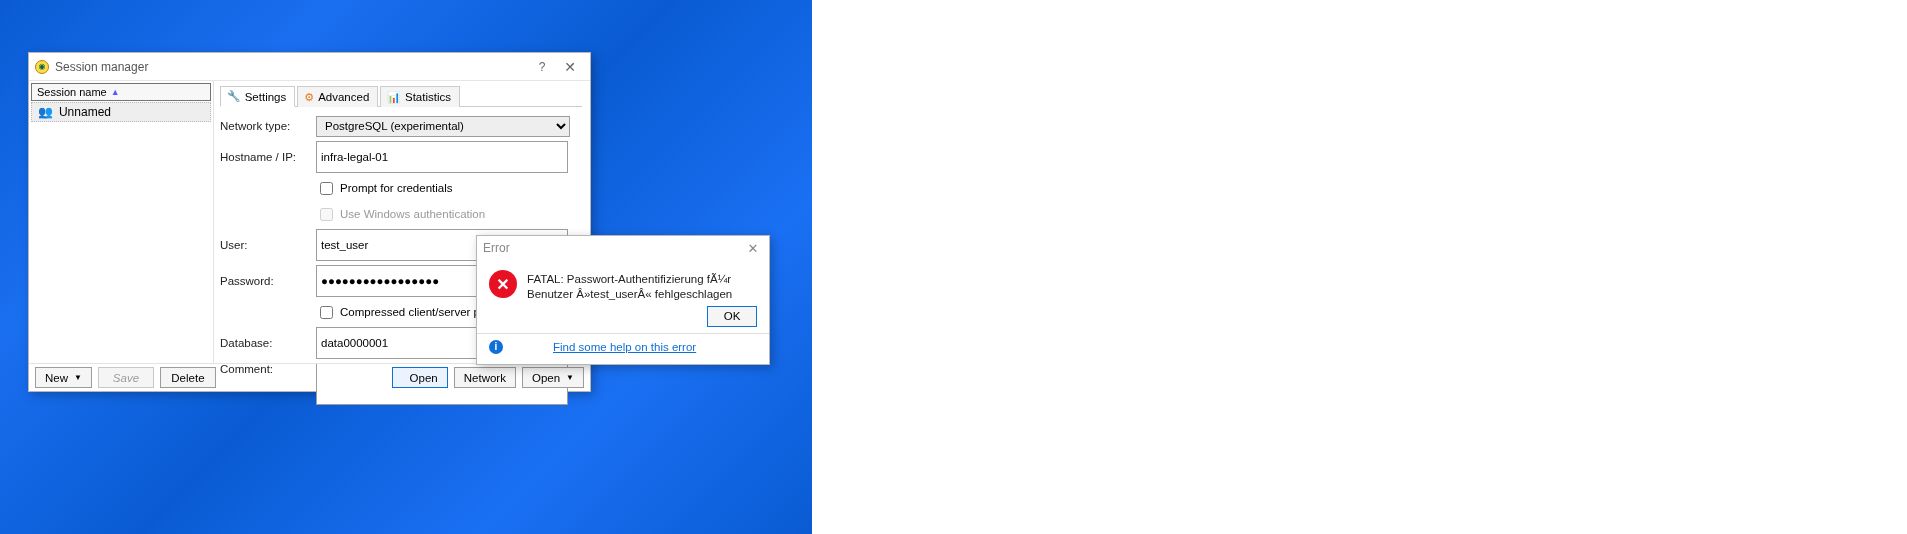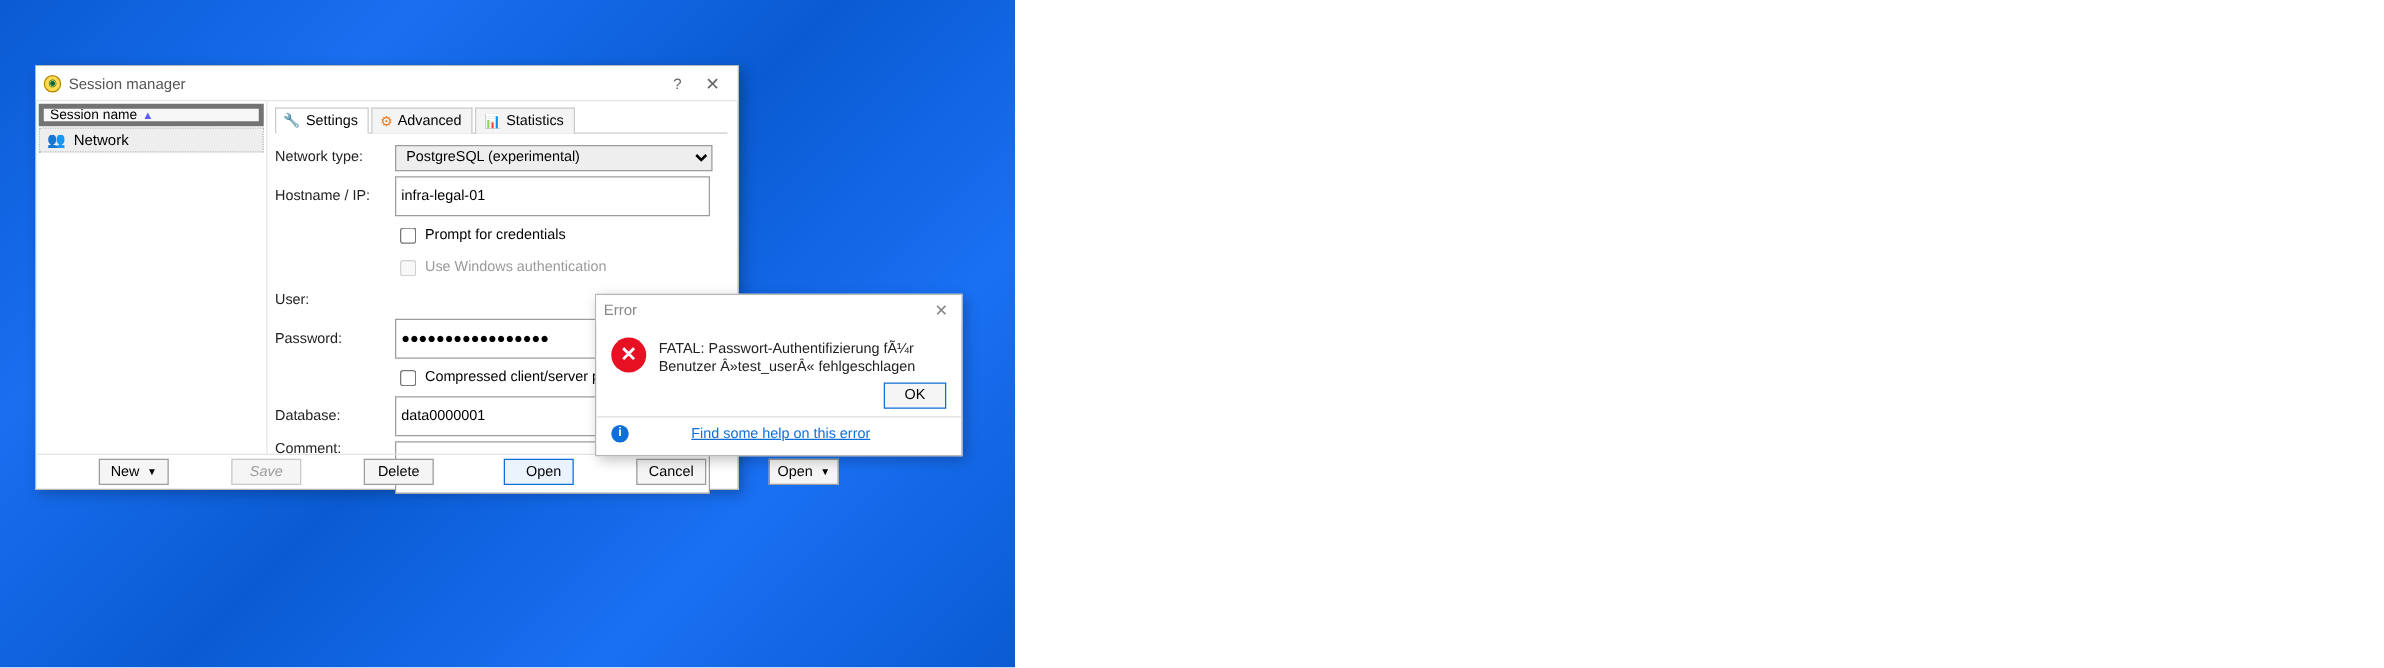--- a/index.html
+++ b/index.html
@@ -19,21 +19,21 @@
     height:28px; display:flex; align-items:center; padding:0 6px;
     color:#555; background:#fff; border-bottom:1px solid #e5e5e5;
   }
   .titlebar .title { flex:1; margin-left:6px; font-size:12px; }
   .titlebar .ticon { width:14px; height:14px; border-radius:50%; background:#ffdb4d; border:1px solid #b38600; display:flex;align-items:center;justify-content:center;font-size:8px;color:#064; }
   .titlebar .help { width:28px; text-align:center; color:#666; cursor:default; }
   .titlebar .close { width:28px; text-align:center; color:#666; cursor:default; font-size:14px;}
   .sess-body { display:flex; height:calc(100% - 28px - 28px); }
   .left-pane { width:185px; border-right:1px solid #e3e3e3; padding:2px; }
   .col-header {
-    height:18px; border:4px solid #737373; background:#f7f7f7; font-size:11px;
+    height:18px; border:1px solid #737373; background:#f7f7f7; font-size:11px;
     padding:1px 5px; display:flex; align-items:center; gap:4px;
   }
   .arrow-up { color:#5a5aff; font-size:9px; }
   .tree-item {
     display:flex; align-items:center; gap:6px; padding:2px 6px; background:#eee; 
     border:1px dotted #bbb; margin-top:1px;
   }
   .tree-icon { color:#0aa36a; font-size:12px; }
   .right-pane { flex:1; padding:4px 8px 4px 6px; }
   .tabs { display:flex; gap:2px; border-bottom:1px solid #ccc; margin-bottom:8px; }
@@ -55,21 +55,21 @@
   .spinwrap input { width:44px; height:20px; border:1px solid #9d9d9d; font-size:11.5px; padding:1px 4px; }
   .spinner { width:14px; height:20px; display:flex; flex-direction:column; }
   .spinner div { flex:1; border:1px solid #9d9d9d; font-size:6px; display:flex;align-items:center;justify-content:center; background:#f4f4f4;}
   textarea.field { width:252px; height:42px; border:1px solid #9d9d9d; resize:none; font-family:inherit; font-size:11.5px; }
   .bottom-bar {
     position:absolute; bottom:0; left:0; right:0; height:28px; border-top:1px solid #e3e3e3;
     display:flex; align-items:center; padding:0 6px; gap:6px;
   }
   .btn {
     height:21px; min-width:56px; border:1px solid #9c9c9c; background:#f5f5f5;
-    font-size:11.5px; padding:0 9px; display:inline-flex; align-items:center; justify-content:center;margin-left:44px;
+    font-size:11.5px; padding:0 9px; display:inline-flex; align-items:center; justify-content:center;
   }
   .btn.disabled { color:#9c9c9c; border-color:#c8c8c8;font-style:italic; }
   .btn.primary { border:1.5px solid #0e6fd8; background:#eaf3fe;justify-content:flex-end; }
   .btn .caret { margin-left:6px; font-size:8px; }
   .gap { flex:1; }
 
   .err-window { left:476px; top:235px; width:294px; height:130px; }
   .err-titlebar { height:24px; display:flex; align-items:center; padding:0 6px; color:#888; background:#fff; }
   .err-titlebar .title { flex:1; font-size:12px; }
   .err-titlebar .close { width:20px; text-align:center; color:#888; font-size:13px; }
@@ -103,21 +103,21 @@
     </div>
 
     <div class="sess-body">
       <div class="left-pane">
         <div class="col-header">
           <span>Session name</span>
           <span class="arrow-up">▲</span>
         </div>
         <div class="tree-item">
           <span class="tree-icon">👥</span>
-          <span>Network</span>
+          <span>Unnamed</span>
         </div>
       </div>
 
       <div class="right-pane">
         <div class="tabs">
           <div class="tab active">
             <span class="ticon2" style="color:#3a82e6;">🔧</span>
             <span>Settings</span>
           </div>
           <div class="tab">
@@ -159,20 +159,21 @@
           <div class="cell">
             <label class="check disabled">
               <input type="checkbox" disabled="" style="">
               <span>Use Windows authentication</span>
             </label>
           </div>
         </div>
 
         <div class="form-row">
           <div class="flabel">User:</div>
+          <div class="cell"><input class="field" value="test_user" style=""></div>
         </div>
         <div class="form-row">
           <div class="flabel">Password:</div>
           <div class="cell"><input class="field" value="●●●●●●●●●●●●●●●●●" style=""></div>
         </div>
         <div class="form-row">
           <div class="flabel"></div>
           <div class="cell">
             <label class="check">
               <input type="checkbox" style="">
@@ -200,21 +201,21 @@
         <span>Save</span>
       </button>
       <button class="btn">
         <span>Delete</span>
       </button>
       <div class="gap"></div>
       <button class="btn primary">
         <span>Open</span>
       </button>
       <button class="btn">
-        <span>Cancel</span>
+        <span>Network</span>
       </button>
       <button class="btn">
         <span>Open</span>
         <span class="caret">▼</span>
       </button>
     </div>
   </div>
 
   <div class="window err-window">
     <div class="err-titlebar">

